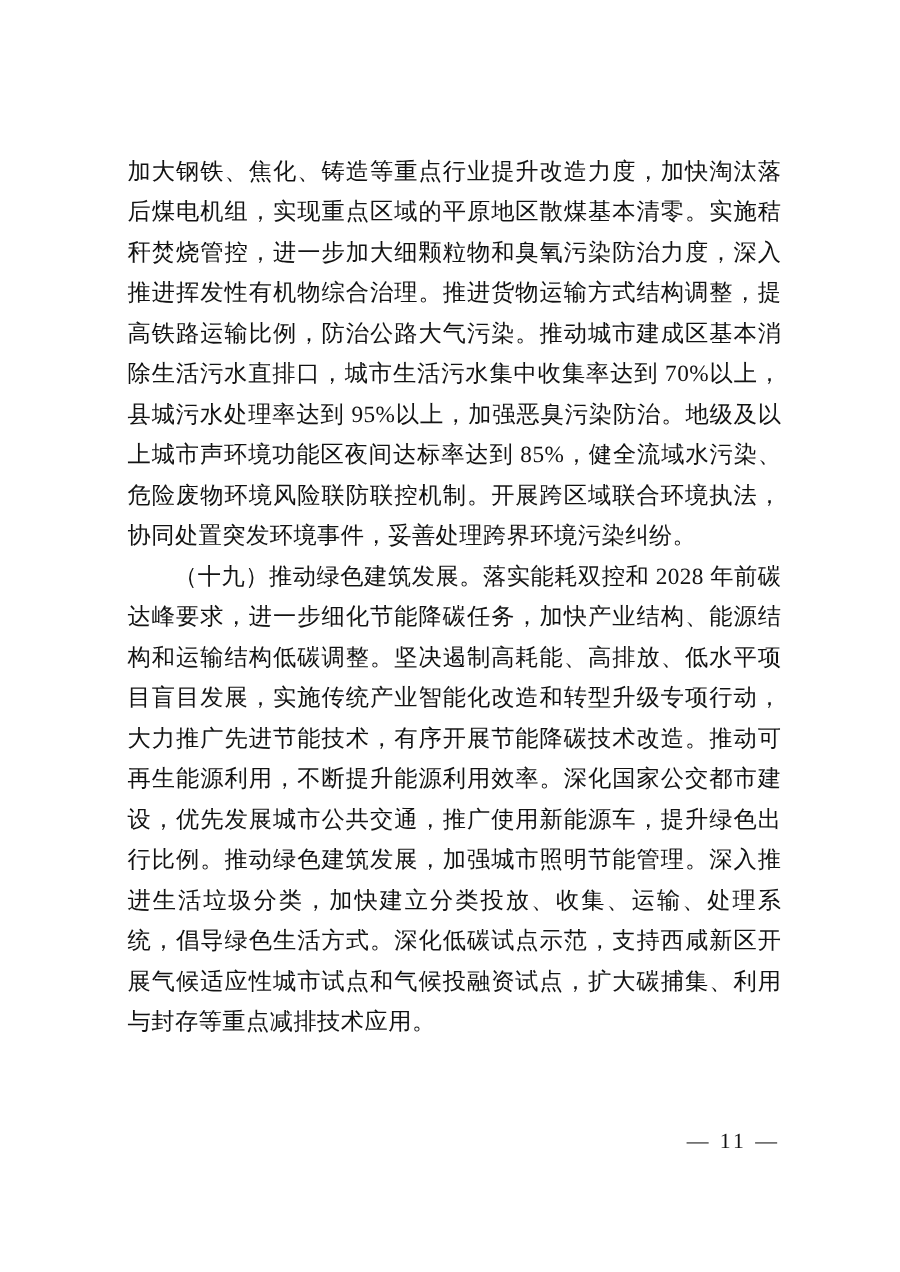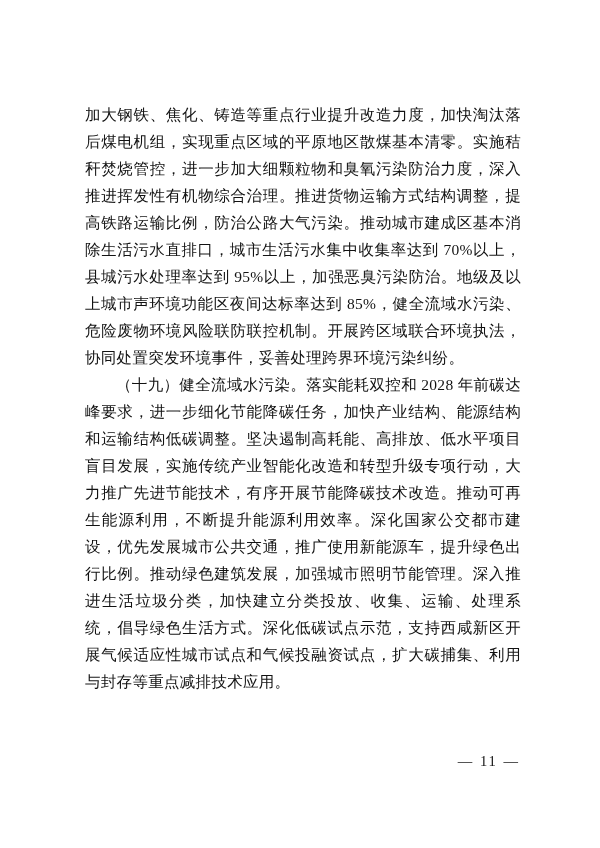--- a/index.html
+++ b/index.html
@@ -50,18 +50,18 @@
       letter-spacing: 2px;
       color: #121212;
     }
   </style>
 </head>
 <body>
 
 <div class="page">
   <main class="body-text">
     <p class="para">加大钢铁、焦化、铸造等重点行业提升改造力度，加快淘汰落后煤电机组，实现重点区域的平原地区散煤基本清零。实施秸秆焚烧管控，进一步加大细颗粒物和臭氧污染防治力度，深入推进挥发性有机物综合治理。推进货物运输方式结构调整，提高铁路运输比例，防治公路大气污染。推动城市建成区基本消除生活污水直排口，城市生活污水集中收集率达到 70%以上，县城污水处理率达到 95%以上，加强恶臭污染防治。地级及以上城市声环境功能区夜间达标率达到 85%，健全流域水污染、危险废物环境风险联防联控机制。开展跨区域联合环境执法，协同处置突发环境事件，妥善处理跨界环境污染纠纷。</p>
-    <p class="para indented"><span class="section-lead">（十九）健全流域水污染。</span><span>落实能耗双控和 2028 年前碳达峰要求，进一步细化节能降碳任务，加快产业结构、能源结构和运输结构低碳调整。坚决遏制高耗能、高排放、低水平项目盲目发展，实施传统产业智能化改造和转型升级专项行动，大力推广先进节能技术，有序开展节能降碳技术改造。推动可再生能源利用，不断提升能源利用效率。深化国家公交都市建设，优先发展城市公共交通，推广使用新能源车，提升绿色出行比例。推动绿色建筑发展，加强城市照明节能管理。深入推进生活垃圾分类，加快建立分类投放、收集、运输、处理系统，倡导绿色生活方式。深化低碳试点示范，支持西咸新区开展气候适应性城市试点和气候投融资试点，扩大碳捕集、利用与封存等重点减排技术应用。</span></p>
+    <p class="para indented"><span class="section-lead">（十九）推动绿色建筑发展。</span><span>落实能耗双控和 2028 年前碳达峰要求，进一步细化节能降碳任务，加快产业结构、能源结构和运输结构低碳调整。坚决遏制高耗能、高排放、低水平项目盲目发展，实施传统产业智能化改造和转型升级专项行动，大力推广先进节能技术，有序开展节能降碳技术改造。推动可再生能源利用，不断提升能源利用效率。深化国家公交都市建设，优先发展城市公共交通，推广使用新能源车，提升绿色出行比例。推动绿色建筑发展，加强城市照明节能管理。深入推进生活垃圾分类，加快建立分类投放、收集、运输、处理系统，倡导绿色生活方式。深化低碳试点示范，支持西咸新区开展气候适应性城市试点和气候投融资试点，扩大碳捕集、利用与封存等重点减排技术应用。</span></p>
   </main>
   <footer class="page-footer">
     <span class="page-number">— 11 —</span>
   </footer>
 </div>
 
 </body></html>

